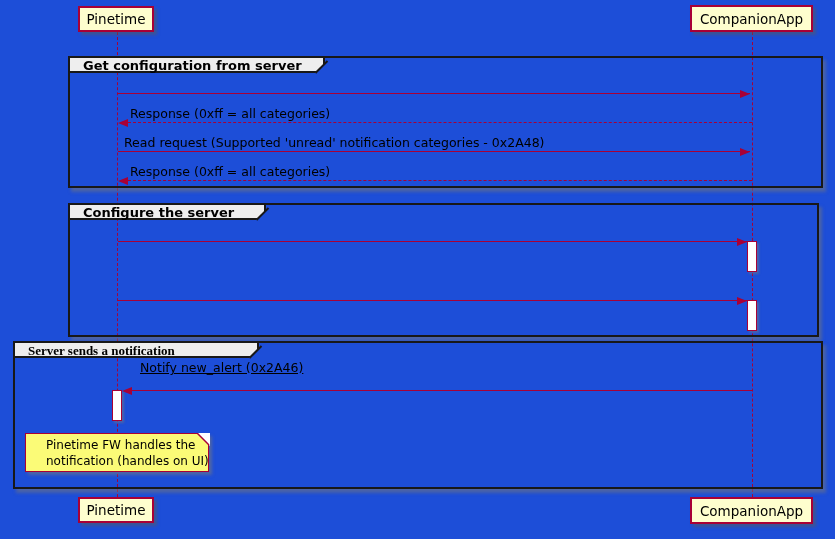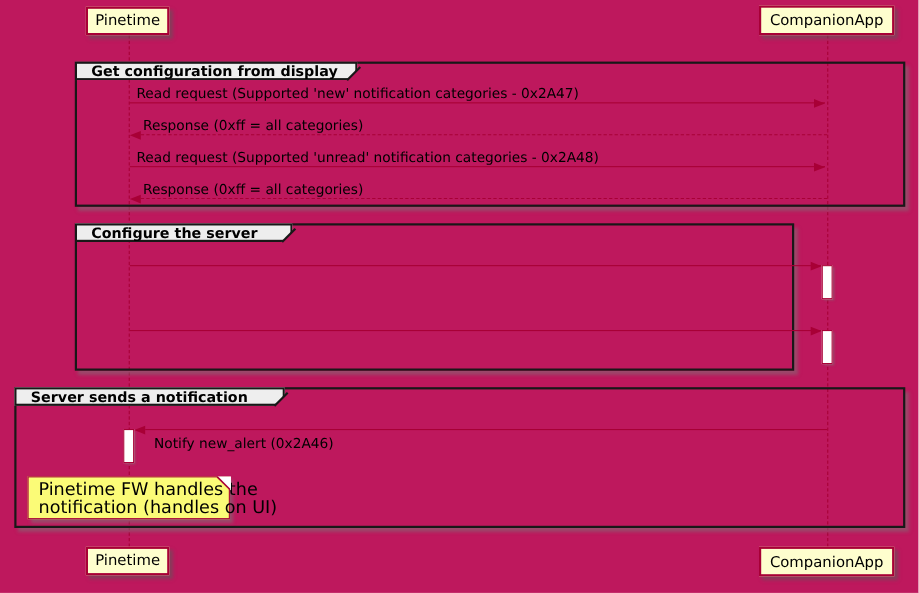--- a/index.html
+++ b/index.html
@@ -1,17 +1,17 @@
 <!DOCTYPE html>
 <html><head>
 <meta charset="utf-8">
 <style>
   html,body{margin:0;padding:0;background:#ffffff;}
   #canvas{
-    position:relative;width:835px;height:539px;background:#be185d;overflow:hidden;
+    position:relative;width:835px;height:539px;background:#1d4ed8;overflow:hidden;
     font-family:"DejaVu Sans","Liberation Sans",sans-serif;color:#000;
   }
   
   .lifeline{position:absolute;width:0;border-left:1px dashed #A80036;z-index:1;}
   
   .participant{
     position:absolute;background:#FEFECE;border:2px solid #A80036;
     box-shadow:3px 3px 3px rgba(90,90,90,0.55);
     display:flex;align-items:center;justify-content:center;
     font-size:13.5px;z-index:6;box-sizing:border-box;
@@ -34,77 +34,76 @@
   .msg-line.dashed{border-top:1px dashed #A80036;}
   .head{position:absolute;width:0;height:0;top:-4px;}
   .head.right{right:0;border-left:10px solid #A80036;border-top:4px solid transparent;border-bottom:4px solid transparent;}
   .head.left{left:-10px;border-right:10px solid #A80036;border-top:4px solid transparent;border-bottom:4px solid transparent;}
   
   .activation{position:absolute;width:10px;background:#ffffff;border:1.5px solid #A80036;
     box-shadow:2px 2px 2px rgba(120,120,120,0.5);z-index:5;box-sizing:border-box;}
   
   .note{position:absolute;background:#FBFB77;border:1.5px solid #A80036;
     box-shadow:3px 3px 3px rgba(120,120,120,0.55);
-    font-size:16px;line-height:16px;padding:3px 9px;white-space:nowrap;z-index:5;box-sizing:border-box;}
+    font-size:12px;line-height:16px;padding:3px 20px;white-space:nowrap;z-index:5;box-sizing:border-box;}
   .note-fold{position:absolute;top:-1.5px;right:-1.5px;z-index:6;}
 </style>
 </head>
 <body>
 
 <div id="canvas">
 
   <div class="lifeline" style="left:117px;top:32px;height:465px;"></div>
   <div class="lifeline" style="left:752px;top:32px;height:465px;"></div>
 
   <div class="participant" style="left:78px;top:6px;width:76px;height:26px;">
     <span>Pinetime</span>
   </div>
   <div class="participant" style="left:690px;top:5px;width:123px;height:27px;">
     <span>CompanionApp</span>
   </div>
 
   <div class="frame" style="left:68px;top:56px;width:755px;height:132px;">
-    <div class="frame-header" style="width:257px;">Get configuration from display</div>
+    <div class="frame-header" style="width:257px;">Get configuration from server</div>
     <div class="hdr-cut" style="left:243px;top:8px;"></div>
   </div>
-  <div class="msg-label" style="left:124px;top:77px;">Read request (Supported 'new' notification categories - 0x2A47)</div>
   <div class="msg-line solid" style="left:118px;top:93px;width:632px;">
       <i class="head right"></i>
     </div>
   <div class="msg-label" style="left:130px;top:106px;">Response (0xff = all categories)</div>
   <div class="msg-line dashed" style="left:128px;top:122px;width:624px;">
       <i class="head left"></i>
     </div>
   <div class="msg-label" style="left:124px;top:135px;text-align:center;">Read request (Supported 'unread' notification categories - 0x2A48)</div>
   <div class="msg-line solid" style="left:118px;top:151px;width:632px;">
       <i class="head right"></i>
     </div>
   <div class="msg-label" style="left:130px;top:164px;">Response (0xff = all categories)</div>
   <div class="msg-line dashed" style="left:128px;top:180px;width:624px;">
       <i class="head left"></i>
     </div>
 
-  <div class="frame" style="left:68px;top:203px;width:654px;height:134px;padding-left:40px;">
+  <div class="frame" style="left:68px;top:203px;width:751px;height:134px;padding-left:40px;">
     <div class="frame-header" style="width:198px;">Configure the server</div>
     <div class="hdr-cut" style="left:184px;top:8px;"></div>
   </div>
   <div class="msg-line solid" style="left:118px;top:241px;width:629px;">
       <i class="head right"></i>
     </div>
   <div class="activation" style="left:747px;top:241px;height:31px;"></div>
   <div class="msg-line solid" style="left:118px;top:300px;width:629px;">
       <i class="head right"></i>
     </div>
   <div class="activation" style="left:747px;top:300px;height:31px;"></div>
 
-  <div class="frame" style="left:13px;top:352px;width:810px;height:128px;">
+  <div class="frame" style="left:13px;top:341px;width:810px;height:148px;font-family:Liberation Serif, serif;">
     <div class="frame-header" style="width:246px;">Server sends a notification</div>
     <div class="hdr-cut" style="left:232px;top:8px;"></div>
   </div>
-  <div class="msg-label" style="left:140px;top:395px;">Notify new_alert (0x2A46)</div>
+  <div class="msg-label" style="left:140px;top:360px;text-decoration:underline;">Notify new_alert (0x2A46)</div>
   <div class="msg-line solid" style="left:132px;top:390px;width:620px;">
       <i class="head left"></i>
     </div>
   <div class="activation" style="left:112px;top:390px;height:31px;"></div>
 
   <div class="note" style="left:25px;top:433px;width:184px;height:39px;">
     <div>Pinetime FW handles the</div>
     <div>notification (handles on UI)</div>
     <svg class="note-fold" width="13" height="13">
       <polygon points="0,0 13,0 13,13" fill="#ffffff"></polygon>

